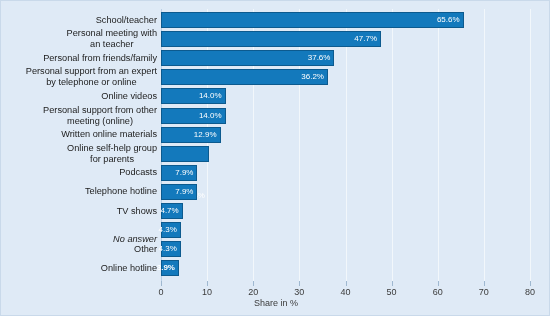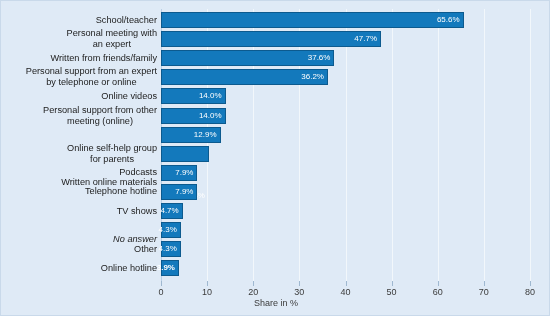--- a/index.html
+++ b/index.html
@@ -123,28 +123,28 @@
         <div class="tick-mark" style="left: 436.75px;"></div>
         <div class="tick-label" style="left: 436.75px;">60</div>
         <div class="tick-mark" style="left: 482.875px;"></div>
         <div class="tick-label" style="left: 482.875px;">70</div>
         <div class="tick-mark" style="left: 529px;"></div>
         <div class="tick-label" style="left: 529px;">80</div>
       </div>
     <div id="cat-labels">
         <div class="cat-label" style="top: 13.5px;">School/teacher</div>
         <div class="cat-label" style="top: 27.1px;">Personal meeting with
-an expert</div>
-        <div class="cat-label" style="top: 51.7px;">Written from friends/family</div>
+an teacher</div>
+        <div class="cat-label" style="top: 51.7px;">Personal from friends/family</div>
         <div class="cat-label" style="top: 65.3px;">Personal support from an expert
 by telephone or online</div>
         <div class="cat-label" style="top: 89.9px;">Online videos</div>
         <div class="cat-label" style="top: 103.5px;">Personal support from other
 meeting (online)</div>
-        <div class="cat-label" style="top: 128.1px; margin-top: 48px;">Written online materials</div>
+        <div class="cat-label" style="top: 128.1px;">Written online materials</div>
         <div class="cat-label" style="top: 141.7px;">Online self-help group
 for parents</div>
         <div class="cat-label" style="top: 166.3px;">Podcasts</div>
         <div class="cat-label" style="top: 185.4px;">Telephone hotline</div>
         <div class="cat-label" style="top: 204.5px;">TV shows</div>
         <div class="cat-label" style="top: 233px; font-style: italic;">No answer</div>
         <div class="cat-label" style="top: 242.7px;">Other</div>
         <div class="cat-label" style="top: 261.8px;">Online hotline</div>
       </div>
     <div id="bars">

